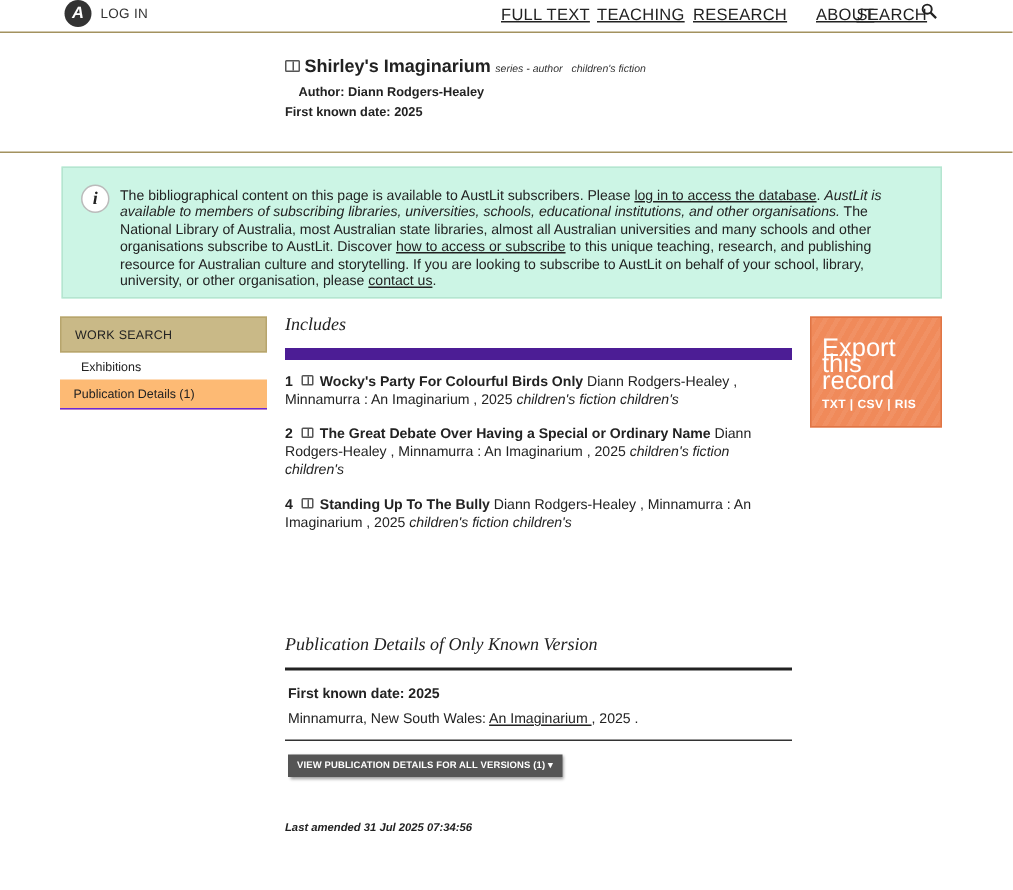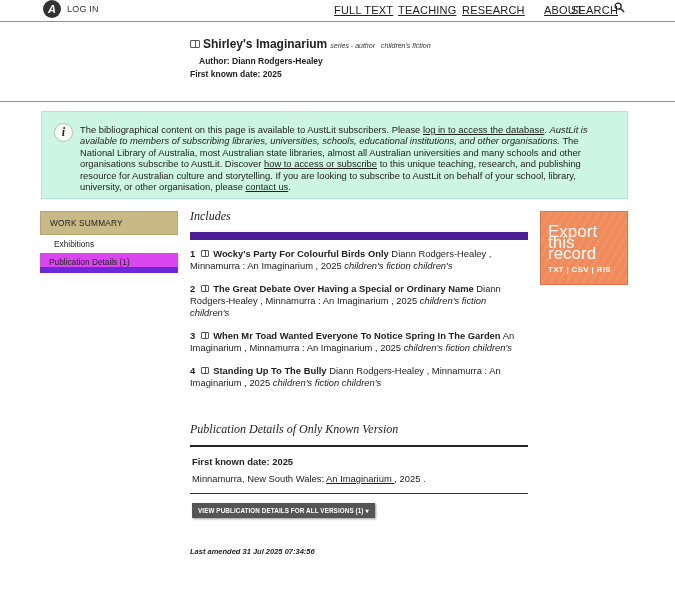--- a/index.html
+++ b/index.html
@@ -24,21 +24,21 @@
   
   .notice { position: absolute; left: 41px; top: 111px; width: 587px; height: 88px; background: #ccf5e5; border: 1px solid #b5e5d0; padding: 12px 14px 0 38px; font-size: 9.4px; line-height: 11.4px; color: #222; }
   .info-icon { position: absolute; left: 12px; top: 11px; width: 19px; height: 19px; border-radius: 50%; background: #fff; border: 1px solid #bbb; font-family: "Liberation Serif", serif; font-style: italic; font-weight: bold; font-size: 12px; text-align: center; line-height: 17px; color: #222; }
   .notice a { color: #222; text-decoration: underline; }
   .notice .it { font-style: italic; }
 
   
   .sidebar { position: absolute; left: 40px; top: 211px; width: 138px; }
   .side-active { height: 24px; background: #c9b987; border: 1px solid #b7a56d; font-size: 8.3px; line-height: 22px; padding-left: 9px; color: #222; letter-spacing: 0.2px; }
   .side-sub { height: 18px; font-size: 8.3px; line-height: 18px; padding-left: 14px; color: #222; }
-  .side-item { height: 20px; font-size: 8.3px; line-height: 19px; padding-left: 9px; color: #222; border-bottom: 6px solid #6d28d9; background: #d946ef; }
+  .side-item { height: 20px; font-size: 8.3px; line-height: 19px; padding-left: 9px; color: #222; border-bottom: 1px solid #6d28d9; background: #fdba74; }
 
   
   .main { position: absolute; left: 190px; top: 209px; width: 338px; }
   .h-includes { font-family: "Liberation Serif", serif; font-style: italic; font-size: 12px; color: #222; padding-bottom: 8px; border-bottom: 8px solid #4c1d95; }
   .inc-list { margin-top: 8px; }
   .inc-item { font-size: 9.4px; line-height: 12px; color: #222; margin-bottom: 11px; }
   .inc-item .num { font-weight: bold; margin-right: 6px; }
   .inc-item .t { font-weight: bold; }
   .inc-item .book-icon { width: 8px; height: 7px; margin-right: 4px; }
   .inc-item .book-icon::after { left: 2.5px; height: 5px; }
@@ -87,36 +87,33 @@
   </div>
 </div>
 
 <div class="notice">
   <div class="info-icon">i</div>
   <span>The bibliographical content on this page is available to AustLit subscribers. Please </span><a>log in to access the database</a><span>.</span>
   <span class="it">AustLit is available to members of subscribing libraries, universities, schools, educational institutions, and other organisations.</span><span> The National Library of Australia, most Australian state libraries, almost all Australian universities and many schools and other organisations subscribe to AustLit. Discover </span><a>how to access or subscribe</a><span> to this unique teaching, research, and publishing resource for Australian culture and storytelling. If you are looking to subscribe to AustLit on behalf of your school, library, university, or other organisation, please </span><a>contact us</a><span>.</span>
 </div>
 
 <div class="sidebar">
-  <div class="side-active">WORK SUMMARY</div>
+  <div class="side-active">WORK SEARCH</div>
   <div class="side-sub">Exhibitions</div>
   <div class="side-item">Publication Details (1)</div>
 </div>
 
 <div class="main">
   <div class="h-includes">Includes</div>
   <div class="inc-list">
     <div class="inc-item">
       <span class="num">1</span><span class="book-icon"></span><span class="t">Wocky's Party For Colourful Birds Only</span><span> Diann Rodgers-Healey ,</span><span> Minnamurra : An Imaginarium , 2025 </span><span class="it">children's fiction children's</span>
     </div>
     <div class="inc-item">
       <span class="num">2</span><span class="book-icon"></span><span class="t">The Great Debate Over Having a Special or Ordinary Name</span><span> Diann Rodgers-Healey ,</span><span> Minnamurra : An Imaginarium , 2025 </span><span class="it">children's fiction children's</span>
-    </div>
-    <div class="inc-item">
-      <span class="num">3</span><span class="book-icon"></span><span class="t">When Mr Toad Wanted Everyone To Notice Spring In The Garden</span><span> An Imaginarium , Minnamurra : An Imaginarium , 2025 </span><span class="it">children's fiction children's</span>
     </div>
     <div class="inc-item">
       <span class="num">4</span><span class="book-icon"></span><span class="t">Standing Up To The Bully</span><span> Diann Rodgers-Healey ,</span><span> Minnamurra : An Imaginarium , 2025 </span><span class="it">children's fiction children's</span>
     </div>
   </div>
 
   <div class="h-pub">Publication Details of Only Known Version</div>
   <div class="pub-first">First known date: 2025</div>
   <div class="pub-place">
     <span>Minnamurra, New South Wales: </span><a>An Imaginarium </a><span>, 2025 .</span>

